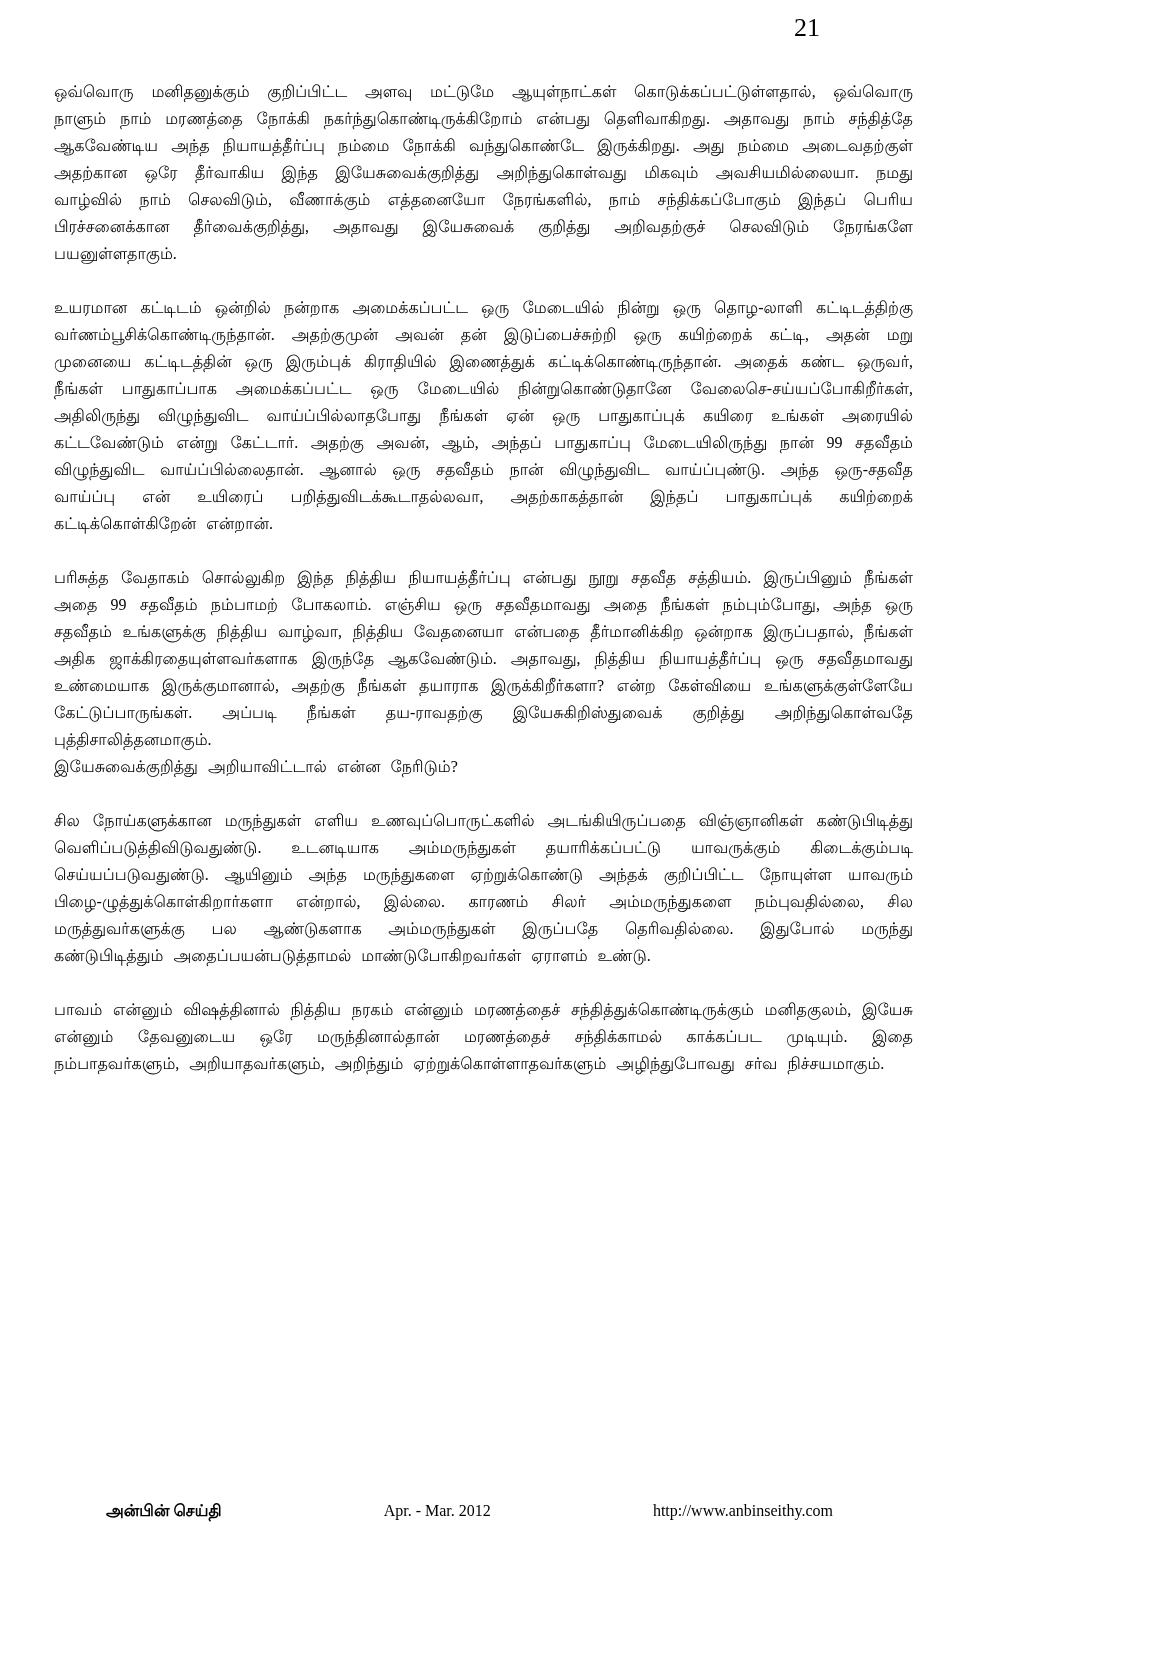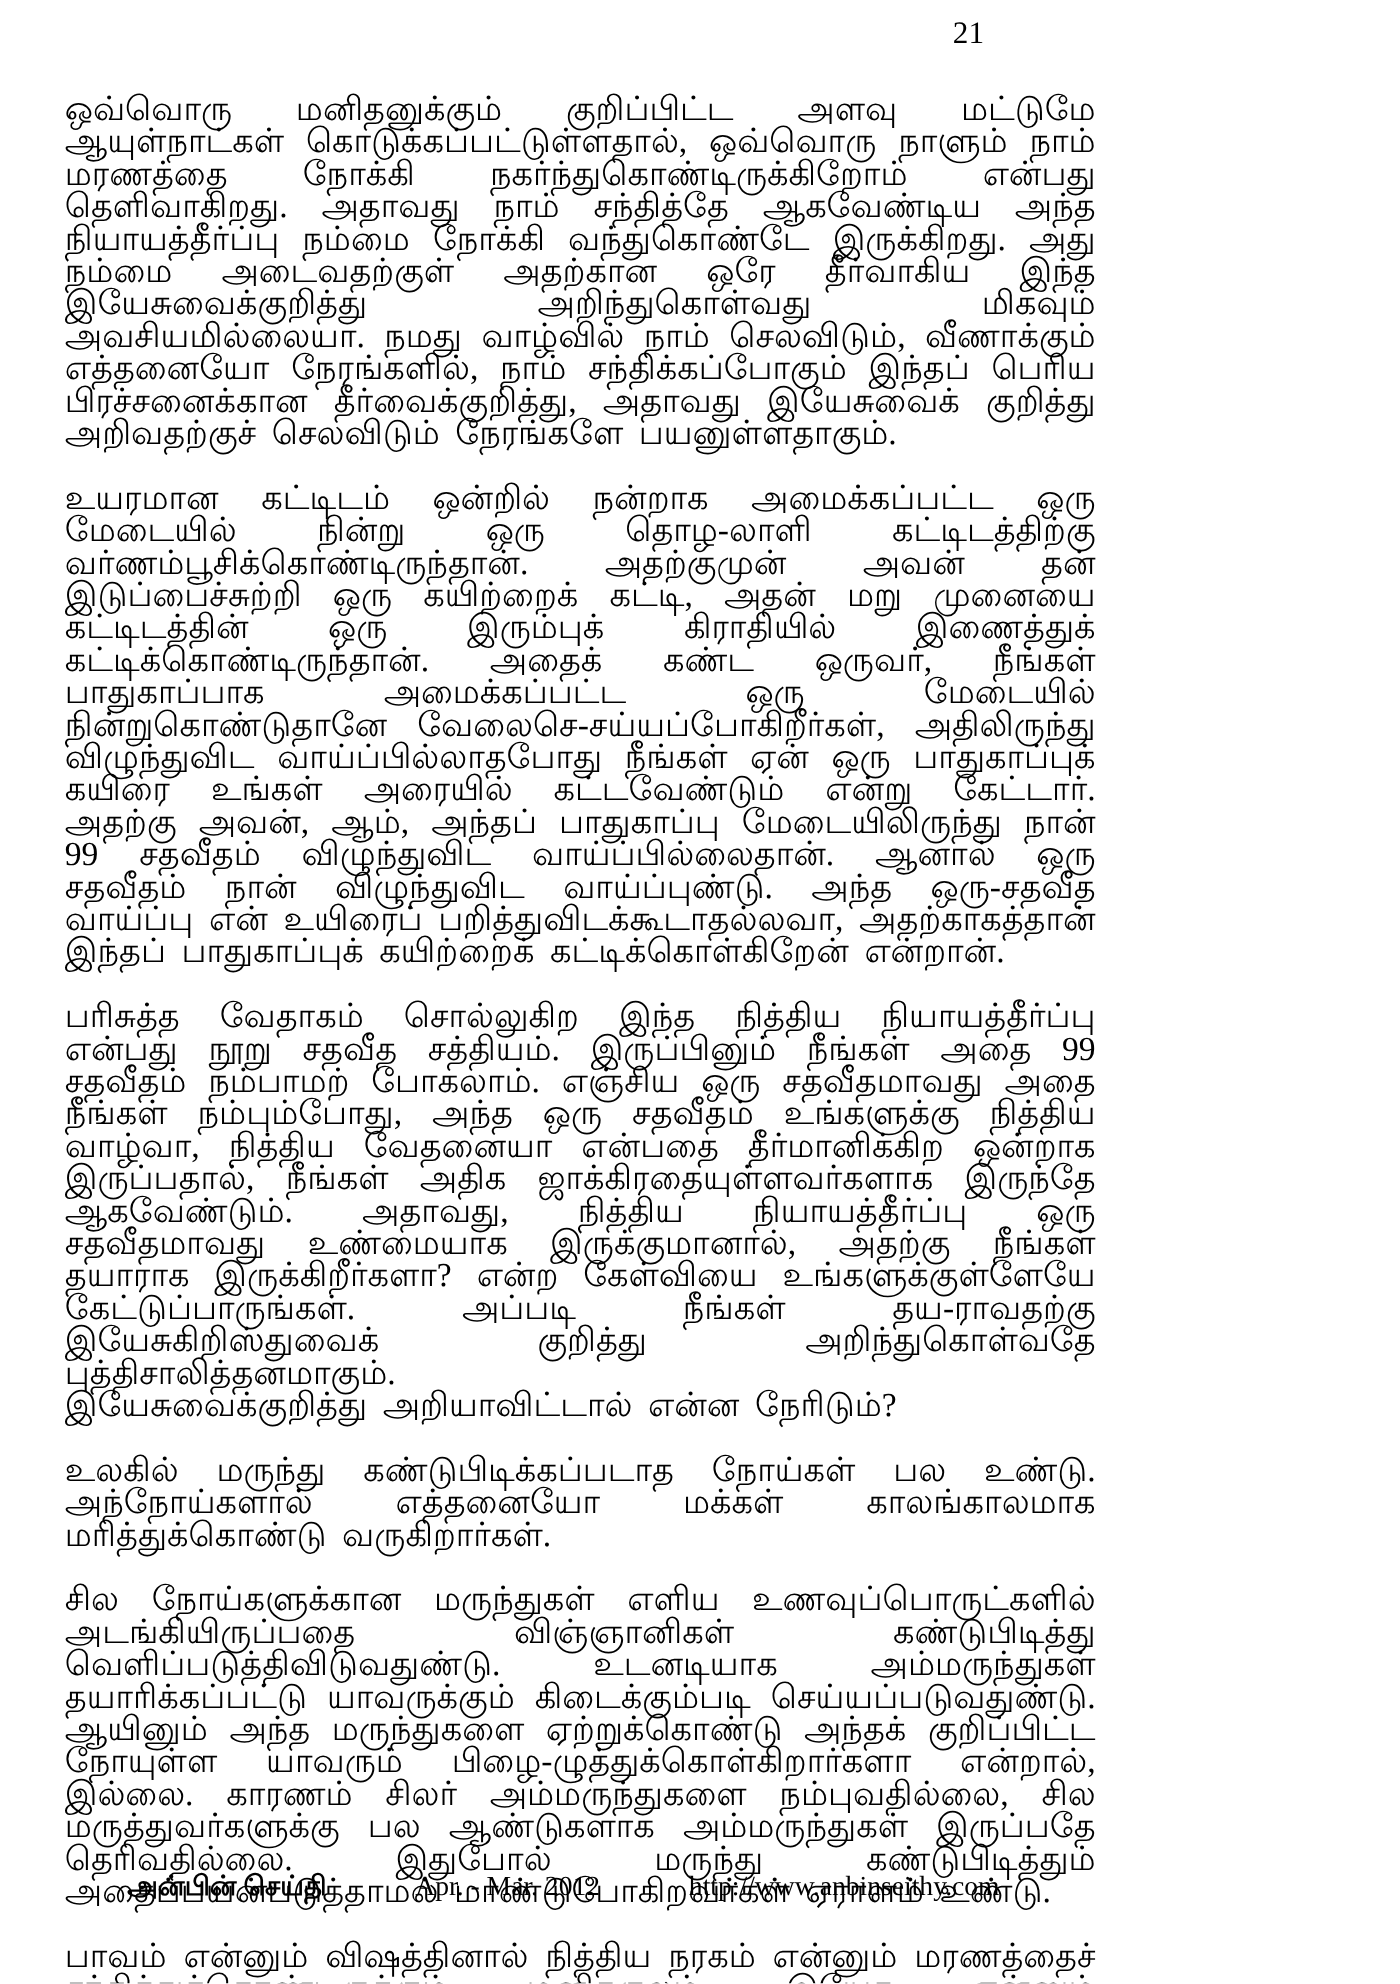--- a/index.html
+++ b/index.html
@@ -26,36 +26,36 @@
     color: #000000;
   }
   .body-text {
     position: absolute;
     top: 78px;
     left: 54px;
     right: 52px;
   }
   .para {
     margin: 0 0 27px 0;
-    font-size: 28px;
+    font-size: 16px;
     line-height: 27px;
     text-align: justify;
     text-justify: inter-word;
     white-space: pre-wrap;
     word-spacing: 6px;
   }
   .footer {
     position: absolute;
-    top: 1560px;
+    top: 1499px;
     left: 54px;
     right: 52px;
     display: flex;
     justify-content: space-between;
     align-items: baseline;
-    font-size: 23px;
+    font-size: 16px;
     line-height: 24px;
   }
   .footer-title {
     font-weight: bold;
     padding-left: 52px;
   }
   .footer-url {
     padding-right: 80px;
     text-align: center;
   }
@@ -65,21 +65,20 @@
 
 <div class="page">
 
   <div class="page-number">21</div>
 
   <div class="body-text">
       <p class="para">ஒவ்வொரு மனிதனுக்கும் குறிப்பிட்ட அளவு மட்டுமே ஆயுள்நாட்கள் கொடுக்கப்பட்டுள்ளதால், ஒவ்வொரு நாளும் நாம் மரணத்தை நோக்கி நகர்ந்துகொண்டிருக்கிறோம் என்பது தெளிவாகிறது. அதாவது நாம் சந்தித்தே ஆகவேண்டிய அந்த நியாயத்தீர்ப்பு நம்மை நோக்கி வந்துகொண்டே இருக்கிறது. அது நம்மை அடைவதற்குள் அதற்கான ஒரே தீர்வாகிய இந்த இயேசுவைக்குறித்து அறிந்துகொள்வது மிகவும் அவசியமில்லையா. நமது வாழ்வில் நாம் செலவிடும், வீணாக்கும் எத்தனையோ நேரங்களில், நாம் சந்திக்கப்போகும் இந்தப் பெரிய பிரச்சனைக்கான தீர்வைக்குறித்து, அதாவது இயேசுவைக் குறித்து அறிவதற்குச் செலவிடும் நேரங்களே பயனுள்ளதாகும்.</p>
       <p class="para">உயரமான கட்டிடம் ஒன்றில் நன்றாக அமைக்கப்பட்ட ஒரு மேடையில் நின்று ஒரு தொழ-லாளி கட்டிடத்திற்கு வர்ணம்பூசிக்கொண்டிருந்தான். அதற்குமுன் அவன் தன் இடுப்பைச்சுற்றி ஒரு கயிற்றைக் கட்டி, அதன் மறு முனையை கட்டிடத்தின் ஒரு இரும்புக் கிராதியில் இணைத்துக் கட்டிக்கொண்டிருந்தான். அதைக் கண்ட ஒருவர், நீங்கள் பாதுகாப்பாக அமைக்கப்பட்ட ஒரு மேடையில் நின்றுகொண்டுதானே வேலைசெ-சய்யப்போகிறீர்கள், அதிலிருந்து விழுந்துவிட வாய்ப்பில்லாதபோது நீங்கள் ஏன் ஒரு பாதுகாப்புக் கயிரை உங்கள் அரையில் கட்டவேண்டும் என்று கேட்டார். அதற்கு அவன், ஆம், அந்தப் பாதுகாப்பு மேடையிலிருந்து நான் 99 சதவீதம் விழுந்துவிட வாய்ப்பில்லைதான். ஆனால் ஒரு சதவீதம் நான் விழுந்துவிட வாய்ப்புண்டு. அந்த ஒரு-சதவீத வாய்ப்பு என் உயிரைப் பறித்துவிடக்கூடாதல்லவா, அதற்காகத்தான் இந்தப் பாதுகாப்புக் கயிற்றைக் கட்டிக்கொள்கிறேன் என்றான்.</p>
       <p class="para">பரிசுத்த வேதாகம் சொல்லுகிற இந்த நித்திய நியாயத்தீர்ப்பு என்பது நூறு சதவீத சத்தியம். இருப்பினும் நீங்கள் அதை 99 சதவீதம் நம்பாமற் போகலாம். எஞ்சிய ஒரு சதவீதமாவது அதை நீங்கள் நம்பும்போது, அந்த ஒரு சதவீதம் உங்களுக்கு நித்திய வாழ்வா, நித்திய வேதனையா என்பதை தீர்மானிக்கிற ஒன்றாக இருப்பதால், நீங்கள் அதிக ஜாக்கிரதையுள்ளவர்களாக இருந்தே ஆகவேண்டும். அதாவது, நித்திய நியாயத்தீர்ப்பு ஒரு சதவீதமாவது உண்மையாக இருக்குமானால், அதற்கு நீங்கள் தயாராக இருக்கிறீர்களா? என்ற கேள்வியை உங்களுக்குள்ளேயே கேட்டுப்பாருங்கள். அப்படி நீங்கள் தய-ராவதற்கு இயேசுகிறிஸ்துவைக் குறித்து அறிந்துகொள்வதே புத்திசாலித்தனமாகும்.
 இயேசுவைக்குறித்து அறியாவிட்டால் என்ன நேரிடும்?</p>
-      <p class="para">உலகில் மருந்து கண்டுபிடிக்கப்படாத நோய்கள் பல உண்டு. அந்நோய்களால் எத்தனையோ மக்கள் காலங்காலமாக மரித்துக்கொண்டு வருகிறார்கள்.</p>
       <p class="para">சில நோய்களுக்கான மருந்துகள் எளிய உணவுப்பொருட்களில் அடங்கியிருப்பதை விஞ்ஞானிகள் கண்டுபிடித்து வெளிப்படுத்திவிடுவதுண்டு. உடனடியாக அம்மருந்துகள் தயாரிக்கப்பட்டு யாவருக்கும் கிடைக்கும்படி செய்யப்படுவதுண்டு. ஆயினும் அந்த மருந்துகளை ஏற்றுக்கொண்டு அந்தக் குறிப்பிட்ட நோயுள்ள யாவரும் பிழை-ழுத்துக்கொள்கிறார்களா என்றால், இல்லை. காரணம் சிலர் அம்மருந்துகளை நம்புவதில்லை, சில மருத்துவர்களுக்கு பல ஆண்டுகளாக அம்மருந்துகள் இருப்பதே தெரிவதில்லை. இதுபோல் மருந்து கண்டுபிடித்தும் அதைப்பயன்படுத்தாமல் மாண்டுபோகிறவர்கள் ஏராளம் உண்டு.</p>
       <p class="para">பாவம் என்னும் விஷத்தினால் நித்திய நரகம் என்னும் மரணத்தைச் சந்தித்துக்கொண்டிருக்கும் மனிதகுலம், இயேசு என்னும் தேவனுடைய ஒரே மருந்தினால்தான் மரணத்தைச் சந்திக்காமல் காக்கப்பட முடியும். இதை நம்பாதவர்களும், அறியாதவர்களும், அறிந்தும் ஏற்றுக்கொள்ளாதவர்களும் அழிந்துபோவது சர்வ நிச்சயமாகும்.</p>
     </div>
 
   <div class="footer">
     <span class="footer-title">அன்பின் செய்தி</span>
     <span class="footer-date">Apr. - Mar. 2012</span>
     <span class="footer-url">http://www.anbinseithy.com</span>
   </div>
 

